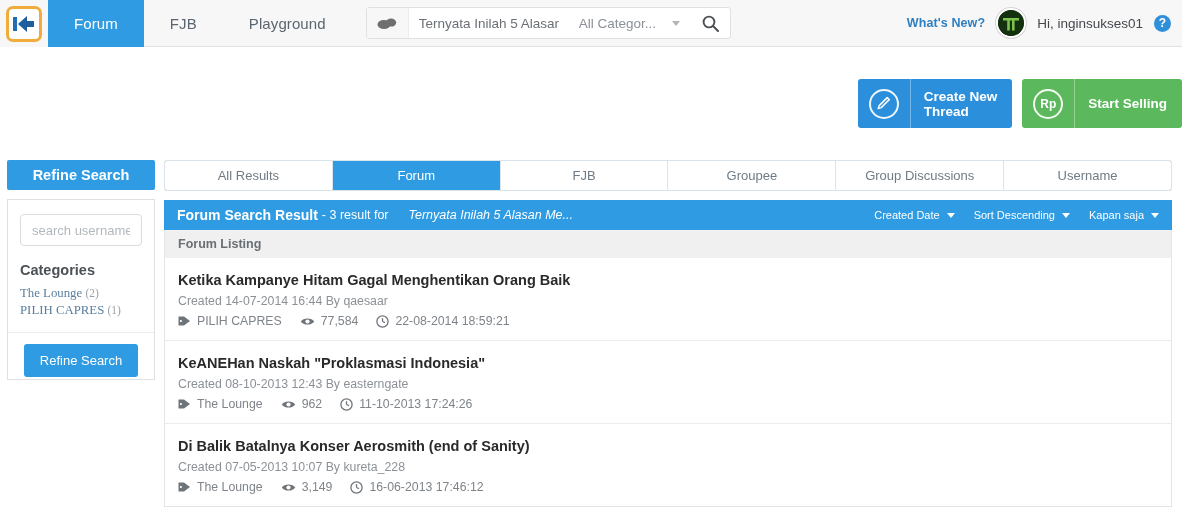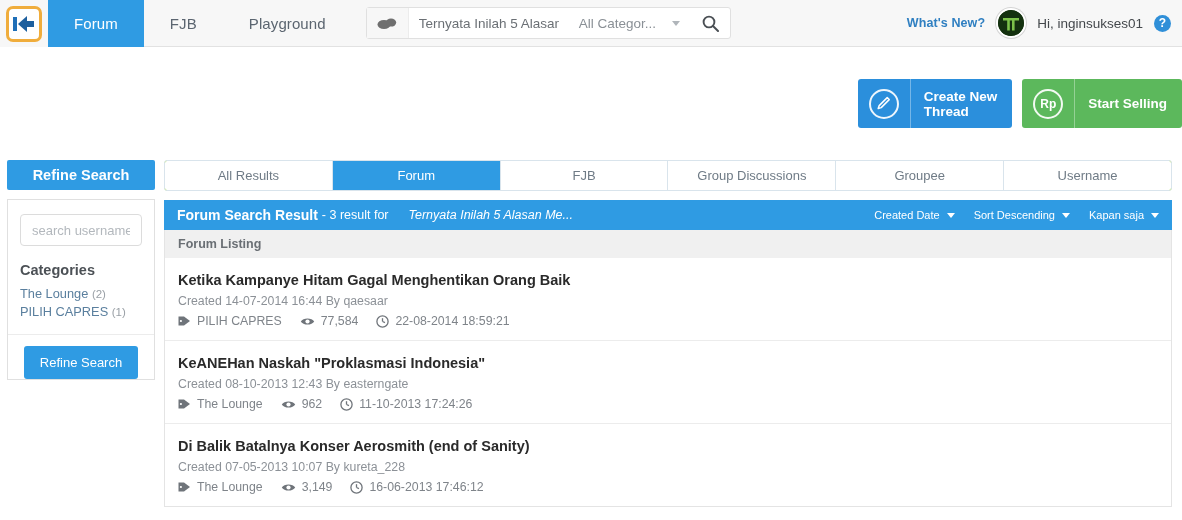--- a/index.html
+++ b/index.html
@@ -141,21 +141,21 @@
     border-radius: 4px; padding: 0 11px; font-size: 13px;
     color: #9aa0a6; outline: none;
     font-family: "Liberation Sans", sans-serif;
   }
   .username-input::placeholder { color: #b3b8bd; }
   .cat-title {
     margin-top: 16px; font-size: 14.5px; font-weight: bold; color: #4c5156;
   }
   .cat-list { margin-top: 7px; }
   .cat-row {
-    font-size: 12.8px; color: #5a7f9e; line-height: 17px; cursor: pointer;
+    font-size: 12.8px; color: #5a7f9e; line-height: 17px; cursor: pointer; font-family: Liberation Serif, serif;
   }
   .cat-count { color: #9aa0a6; font-size: 11.5px; }
   .refine-foot {
     border-top: 1px solid #ececec; margin: 13px -12px 0 -12px;
     padding: 11px 0; display: flex; justify-content: center;
   }
   .refine-btn {
     background: #2f9be3; color: #ffffff; border: 0; border-radius: 3px;
     font-size: 13px; padding: 9px 16px; cursor: pointer;
     font-family: "Liberation Sans", sans-serif;
@@ -331,24 +331,24 @@
       <div class="tab">
         <span>All Results</span>
       </div>
       <div class="tab active">
         <span>Forum</span>
       </div>
       <div class="tab">
         <span>FJB</span>
       </div>
       <div class="tab">
+        <span>Groupee</span>
+      </div>
+      <div class="tab">
         <span>Group Discussions</span>
-      </div>
-      <div class="tab">
-        <span>Groupee</span>
       </div>
       <div class="tab">
         <span>Username</span>
       </div>
     </div>
 
     <div class="result-head">
       <span class="rh-title">Forum Search Result</span>
       <span class="rh-sub">- 3 result for</span>
       <span class="rh-query">Ternyata Inilah 5 Alasan Me...</span>

